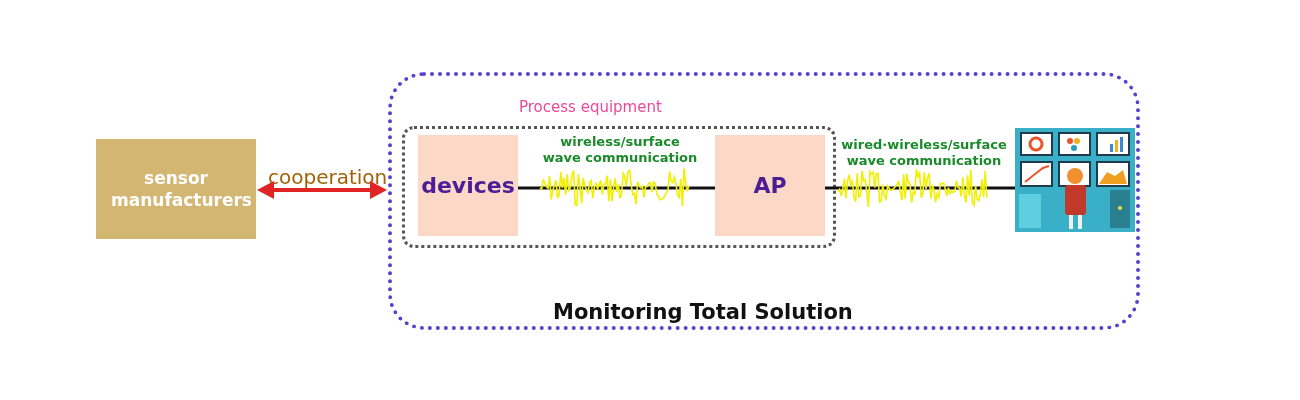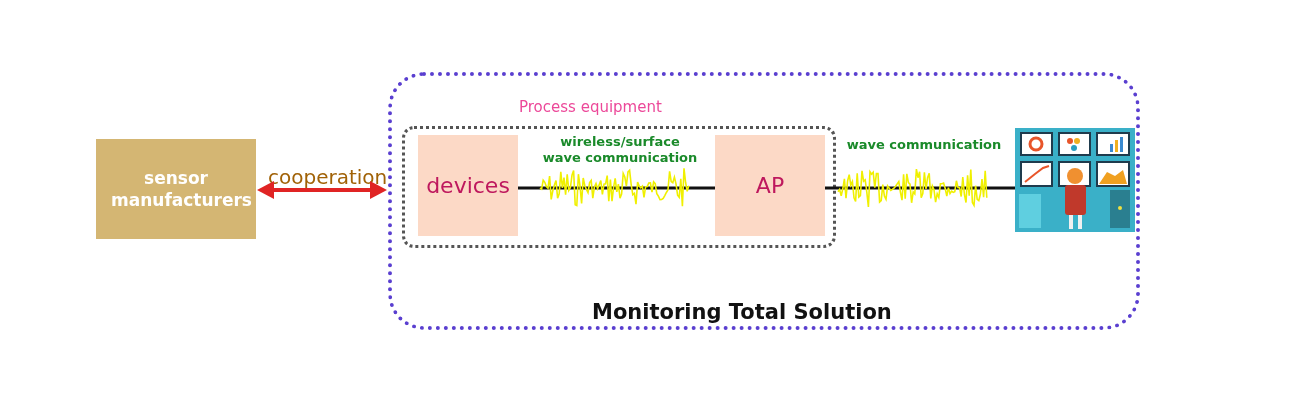--- a/index.html
+++ b/index.html
@@ -2,26 +2,26 @@
 <html><head>
 <meta charset="utf-8">
 <style>
   html,body{margin:0;padding:0;background:#ffffff;}
   body{width:1300px;height:400px;position:relative;overflow:hidden;font-family:"DejaVu Sans","Liberation Sans",sans-serif;}
   .abs{position:absolute;}
   .outer{left:388px;top:72px;width:752px;height:258px;border:4px dotted #5a3fd0;border-radius:36px;box-sizing:border-box;}
   .inner{left:402px;top:126px;width:434px;height:122px;border:3px dotted #555;border-radius:12px;box-sizing:border-box;}
   .sensor{left:96px;top:139px;width:160px;height:100px;background:#d4b673;color:#fff;font-weight:bold;font-size:17px;line-height:22px;display:flex;align-items:center;justify-content:center;text-align:center;}
   .coop{left:268px;top:165px;font-size:20px;color:#a16207;}
-  .box{background:#fcd9c6;color:#be185d;font-weight:normal;display:flex;align-items:center;justify-content:center;}
+  .box{background:#fcd9c6;color:#4c1d95;font-weight:bold;display:flex;align-items:center;justify-content:center;}
   .devices{left:418px;top:135px;width:100px;height:101px;font-size:22px;}
   .ap{left:715px;top:135px;width:110px;height:101px;font-size:22px;}
   .lbl-green{color:#1a8a2a;font-size:13px;font-weight:bold;text-align:center;line-height:16px;}
   .proc{left:519px;top:98px;font-size:15px;color:#ec4899;}
-  .mts{left:592px;top:300px;font-size:21px;font-weight:bold;color:#111;}
+  .mts{left:553px;top:300px;font-size:21px;font-weight:bold;color:#111;}
   svg{position:absolute;left:0;top:0;}
 </style>
 </head>
 <body>
 
 <div class="abs outer"></div>
 <div class="abs inner"></div>
 
 <div class="abs sensor">
   <span style="width:130px;">sensor manufacturers</span>
@@ -80,16 +80,17 @@
 </div>
 <div class="abs box ap">
   <span>AP</span>
 </div>
 
 <div class="abs lbl-green" style="left:530px;top:134px;width:180px;">
   <div>wireless/surface</div>
   <div>wave communication</div>
 </div>
 <div class="abs lbl-green" style="left:834px;top:137px;width:180px;">
+  <div>wired·wireless/surface</div>
   <div>wave communication</div>
 </div>
 
 <div class="abs mts">Monitoring Total Solution</div>
 
 </body></html>

